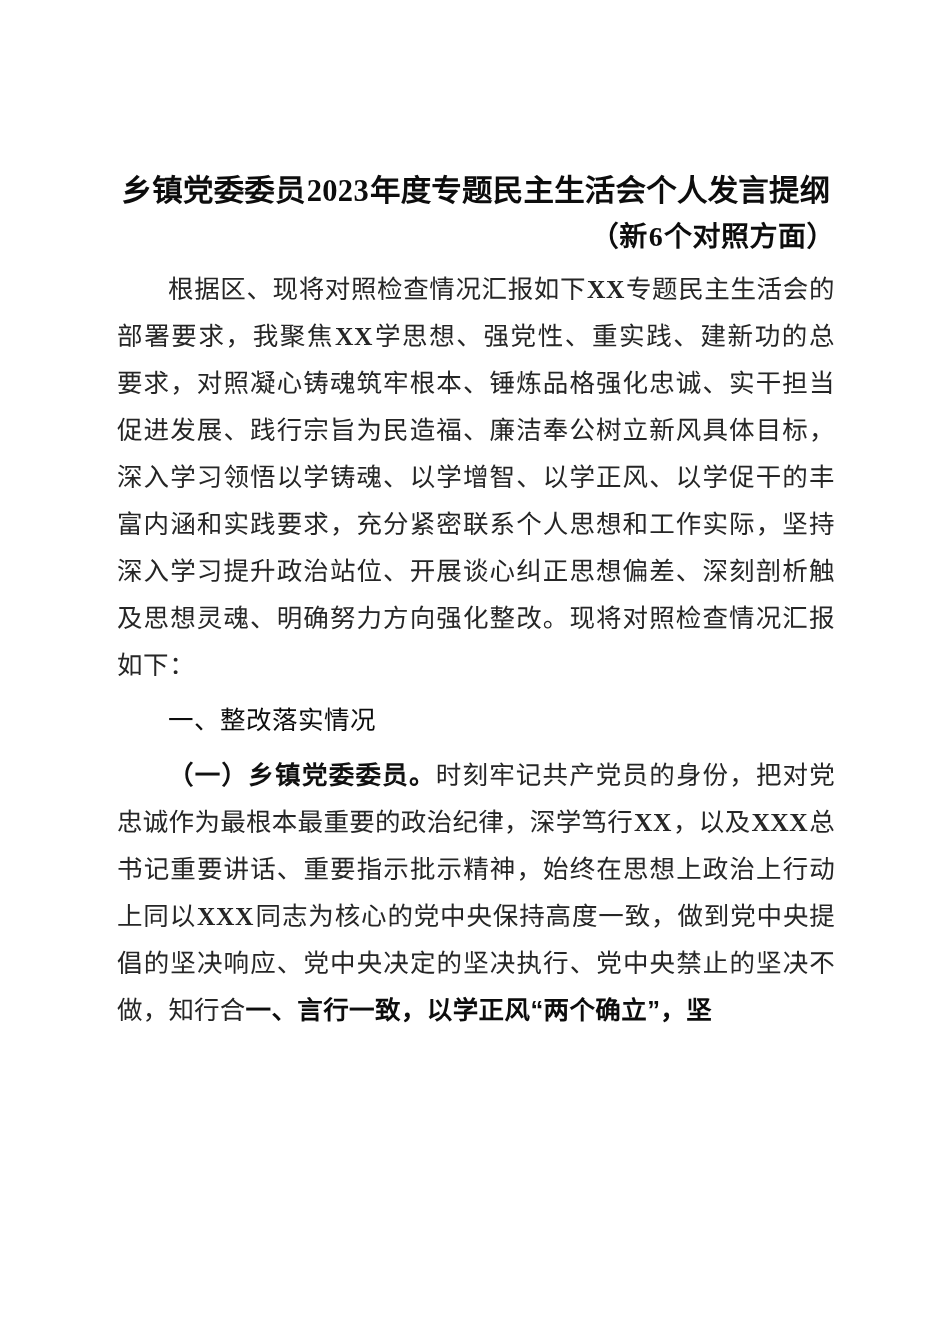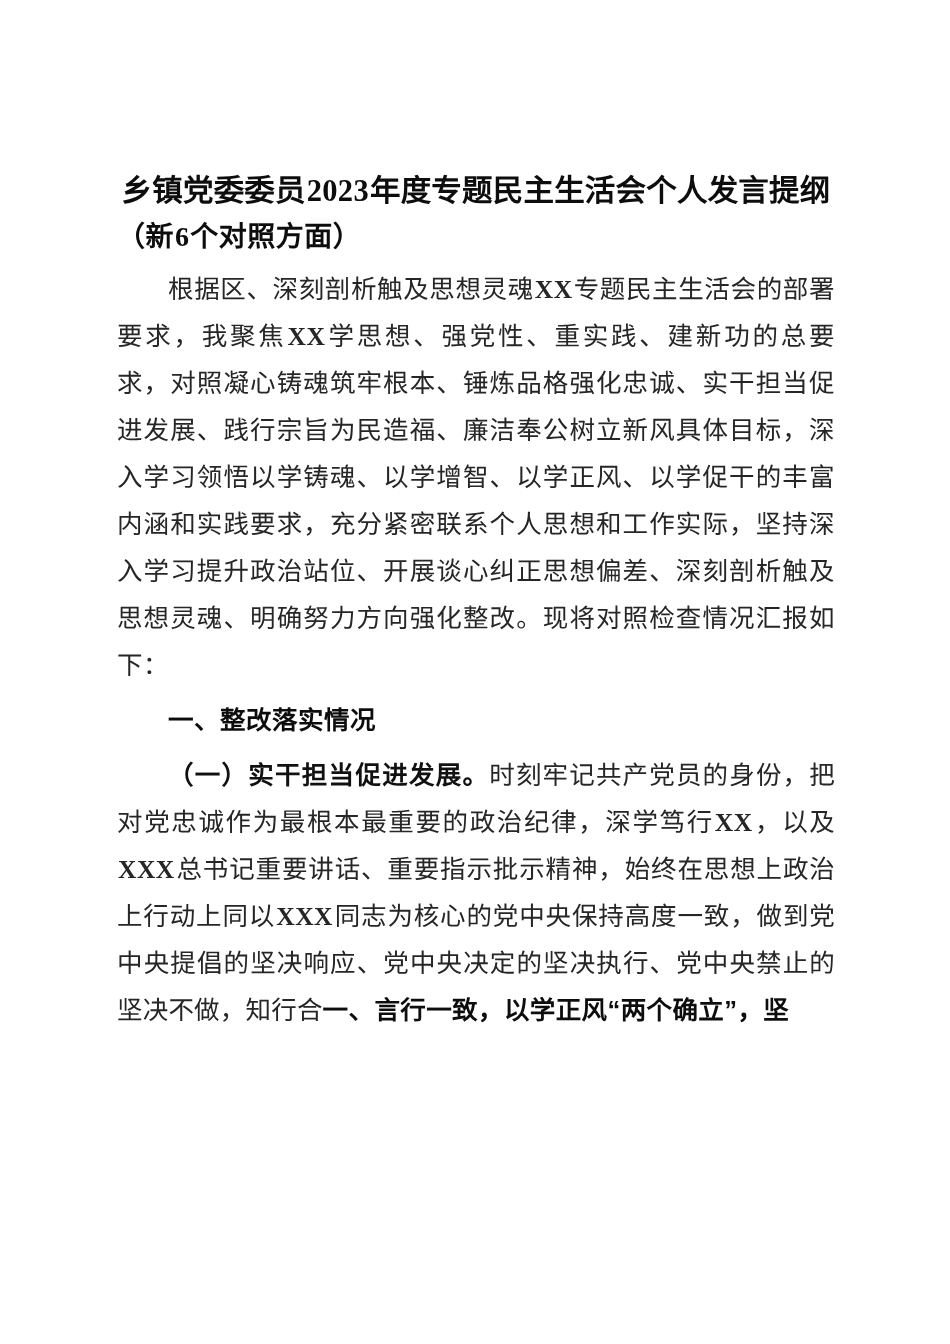--- a/index.html
+++ b/index.html
@@ -39,21 +39,21 @@
     font-family: "Liberation Serif", "DejaVu Serif", serif;
     font-weight: bold;
     font-size: 30.5px;
     line-height: 46px;
     letter-spacing: 0.2px;
     color: #0d0d0d;
     margin: 0;
     white-space: nowrap;
   }
   .doc-subtitle {
-    text-align: left;
+    text-align: right;
     font-family: "Liberation Serif", "DejaVu Serif", serif;
     font-weight: bold;
     font-size: 28px;
     line-height: 46px;
     color: #0d0d0d;
     margin: 0 0 6px 0;
     letter-spacing: 0.5px;
   }
 
   
@@ -93,21 +93,21 @@
     padding: 0 1px;
   }
   .doc-title .num,
   .doc-subtitle .num {
     font-weight: bold;
   }
 
   
   .section-heading {
     font-family: "Liberation Sans", "DejaVu Sans", sans-serif;
-    font-weight: bold;
+    font-weight: normal;
     font-size: 25.5px;
     line-height: 47px;
     margin: 0;
     text-indent: 2em;
     color: #0d0d0d;
     letter-spacing: 0.5px;
   }
 
   
   .hei {
@@ -122,25 +122,25 @@
 </head>
 <body>
 
 <div class="page">
   <div class="content">
 
     <h1 class="doc-title"><span>乡镇党委委员</span><span class="num">2023</span><span>年度专题民主生活会个人发言提纲</span></h1>
 
     <h2 class="doc-subtitle"><span>（新</span><span class="num">6</span><span>个对照方面）</span></h2>
 
-    <p class="para"><span>根据区、深刻剖析触及思想灵魂</span><span class="lat">XX</span><span>专题民主生活会的部署要求，我聚焦</span><span class="lat">XX</span><span>学思想、强党性、重实践、建新功的总要求，对照凝心铸魂筑牢根本、锤炼品格强化忠诚、实干担当促进发展、践行宗旨为民造福、廉洁奉公树立新风具体目标，深入学习领悟以学铸魂、以学增智、以学正风、以学促干的丰富内涵和实践要求，充分紧密联系个人思想和工作实际，坚持深入学习提升政治站位、开展谈心纠正思想偏差、深刻剖析触及思想灵魂、明确努力方向强化整改。现将对照检查情况汇报如下：</span></p>
+    <p class="para"><span>根据区、现将对照检查情况汇报如下</span><span class="lat">XX</span><span>专题民主生活会的部署要求，我聚焦</span><span class="lat">XX</span><span>学思想、强党性、重实践、建新功的总要求，对照凝心铸魂筑牢根本、锤炼品格强化忠诚、实干担当促进发展、践行宗旨为民造福、廉洁奉公树立新风具体目标，深入学习领悟以学铸魂、以学增智、以学正风、以学促干的丰富内涵和实践要求，充分紧密联系个人思想和工作实际，坚持深入学习提升政治站位、开展谈心纠正思想偏差、深刻剖析触及思想灵魂、明确努力方向强化整改。现将对照检查情况汇报如下：</span></p>
 
     <div class="spacer-sm"></div>
 
     <h3 class="section-heading">一、整改落实情况</h3>
 
 
     <div class="spacer-sm"></div>
 
-    <p class="para tight"><span class="kai-bold">（一）实干担当促进发展。</span><span>时刻牢记共产党员的身份，把对党忠诚作为最根本最重要的政治纪律，深学笃行</span><span class="lat">XX</span><span>，以及</span><span class="lat">XXX</span><span>总书记重要讲话、重要指示批示精神，始终在思想上政治上行动上同以</span><span class="lat">XXX</span><span>同志为核心的党中央保持高度一致，做到党中央提倡的坚决响应、党中央决定的坚决执行、党中央禁止的坚决不做，知行合</span><span class="hei">一、言行一致，以学正风“两个确立”，坚</span></p>
+    <p class="para tight"><span class="kai-bold">（一）乡镇党委委员。</span><span>时刻牢记共产党员的身份，把对党忠诚作为最根本最重要的政治纪律，深学笃行</span><span class="lat">XX</span><span>，以及</span><span class="lat">XXX</span><span>总书记重要讲话、重要指示批示精神，始终在思想上政治上行动上同以</span><span class="lat">XXX</span><span>同志为核心的党中央保持高度一致，做到党中央提倡的坚决响应、党中央决定的坚决执行、党中央禁止的坚决不做，知行合</span><span class="hei">一、言行一致，以学正风“两个确立”，坚</span></p>
 
   </div>
 </div>
 
 </body></html>

